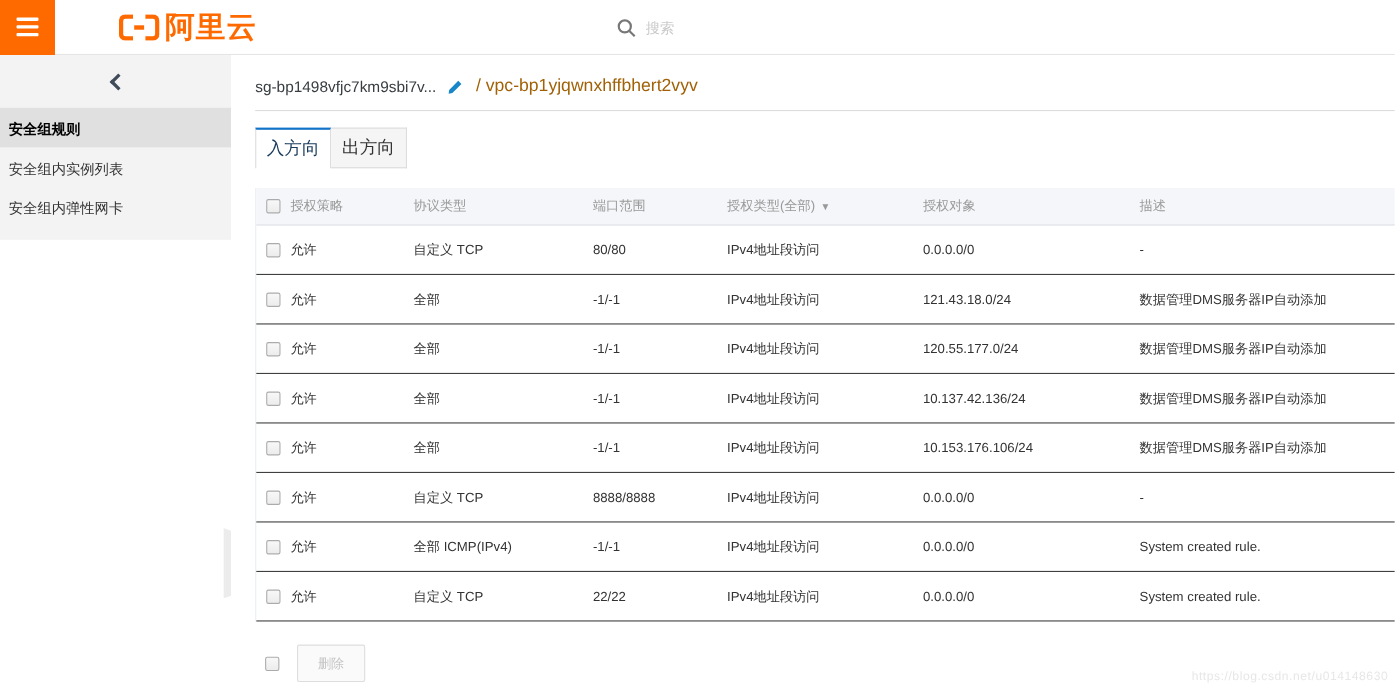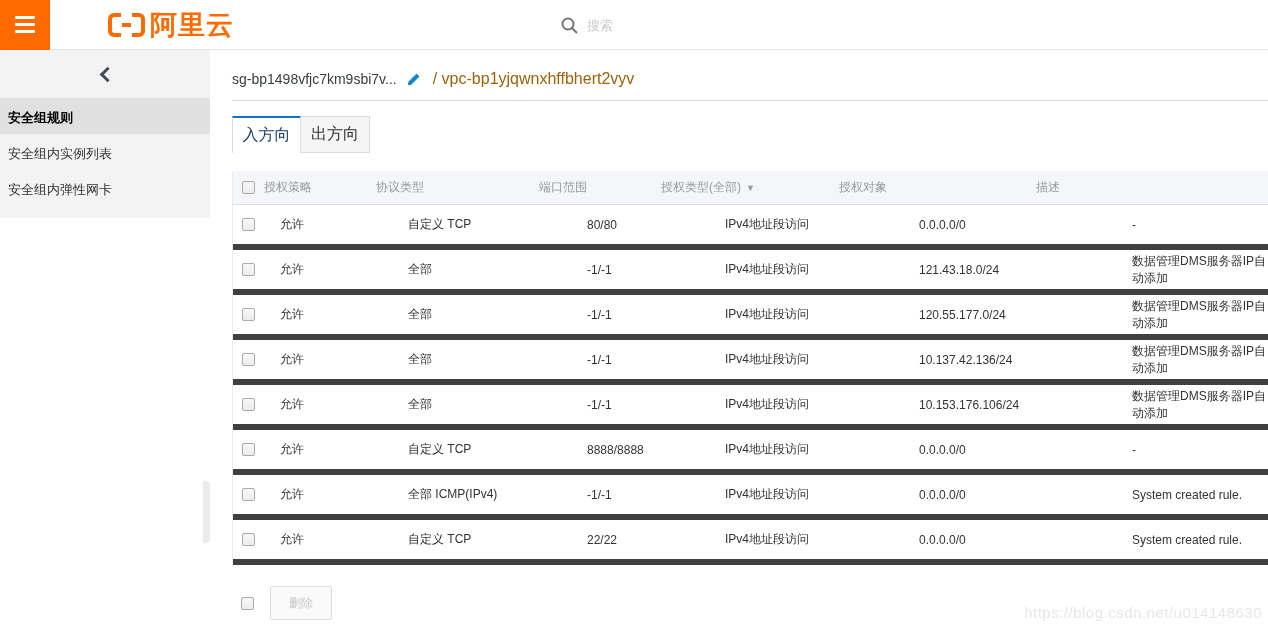--- a/index.html
+++ b/index.html
@@ -55,34 +55,34 @@
          font-size:16px; cursor:pointer; }
   .tab.active { background:#fff; border:1px solid #ddd; border-bottom:none;
                 border-top:2px solid #1373c8; color:#16395c; }
   .tab.inactive { background:#f5f5f5; border:1px solid #ddd; border-left:none; color:#333; }
 
   
   .rule-table { margin-top:18px; border-left:1px solid #e9edf2; }
   .t-head, .t-row { display:grid; grid-template-columns:31px 112px 163px 122px 178px 197px 1fr;
                     align-items:center; }
   .t-head { height:34px; background:#f4f6f9; border-bottom:1px solid #dde0e6; color:#999; }
-  .t-row  { height:45px; border-bottom:6px solid #404040; color:#333;gap:16px; }
+  .t-row  { height:45px; border-bottom:1px solid #404040; color:#333; }
   .cell-check { padding-left:9px; }
   .caret { font-size:9px; color:#999; margin-left:5px; cursor:pointer; }
   input[type=checkbox] { appearance:none; -webkit-appearance:none; width:13px; height:13px;
                          border:1px solid #ababab; border-radius:2px; background:linear-gradient(#f8f8f8,#ececec);
                          cursor:pointer; display:block; }
 
   
   .table-footer { display:flex; align-items:center; padding-top:21px; }
   .table-footer input[type=checkbox] { margin-left:9px; }
   .btn-delete { margin-left:16px; padding:0 18px; height:34px; background:#fafafa; border:1px solid #ddd;
                 border-radius:2px; color:#c6c6c6; font-size:12px; cursor:default; }
 
-  .watermark { position:absolute; right:6px; bottom:8px; color:#e7e7e7; font-size:15px; letter-spacing:.5px; }
+  .watermark { position:absolute; right:6px; bottom:8px; color:#e7e7e7; font-size:11px; letter-spacing:.5px; }
 </style>
 </head>
 <body>
 
 <div class="topbar">
   <div class="hamburger">
     <i></i>
       <i></i>
       <i></i>
   </div>

